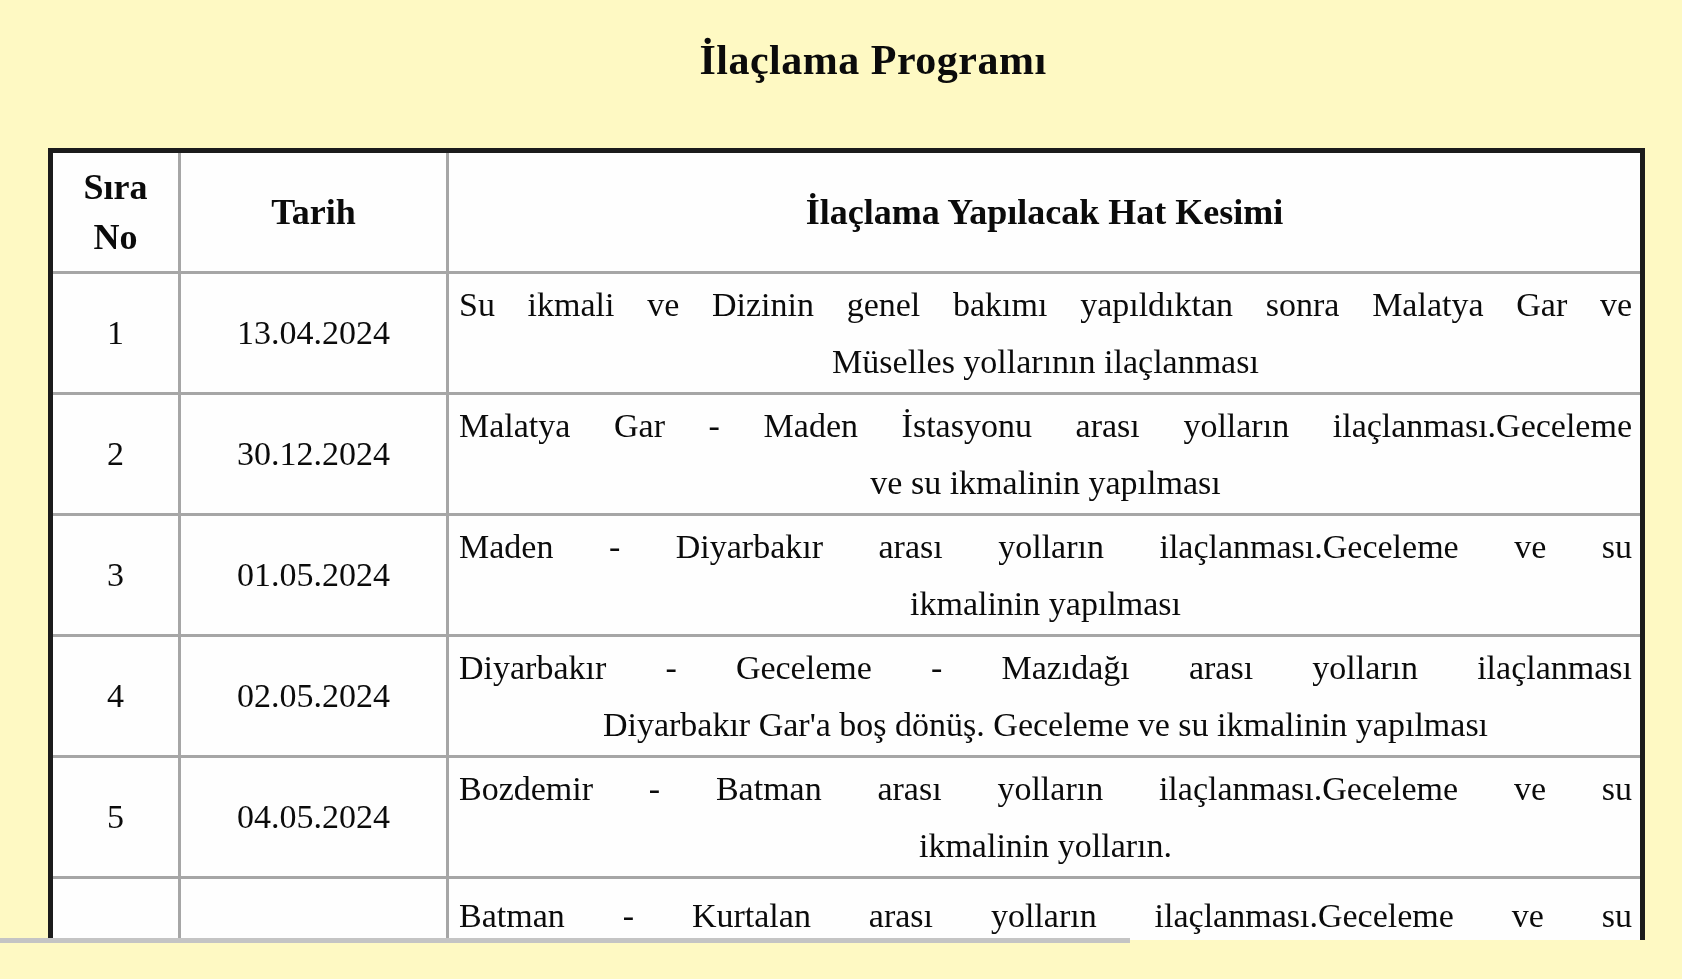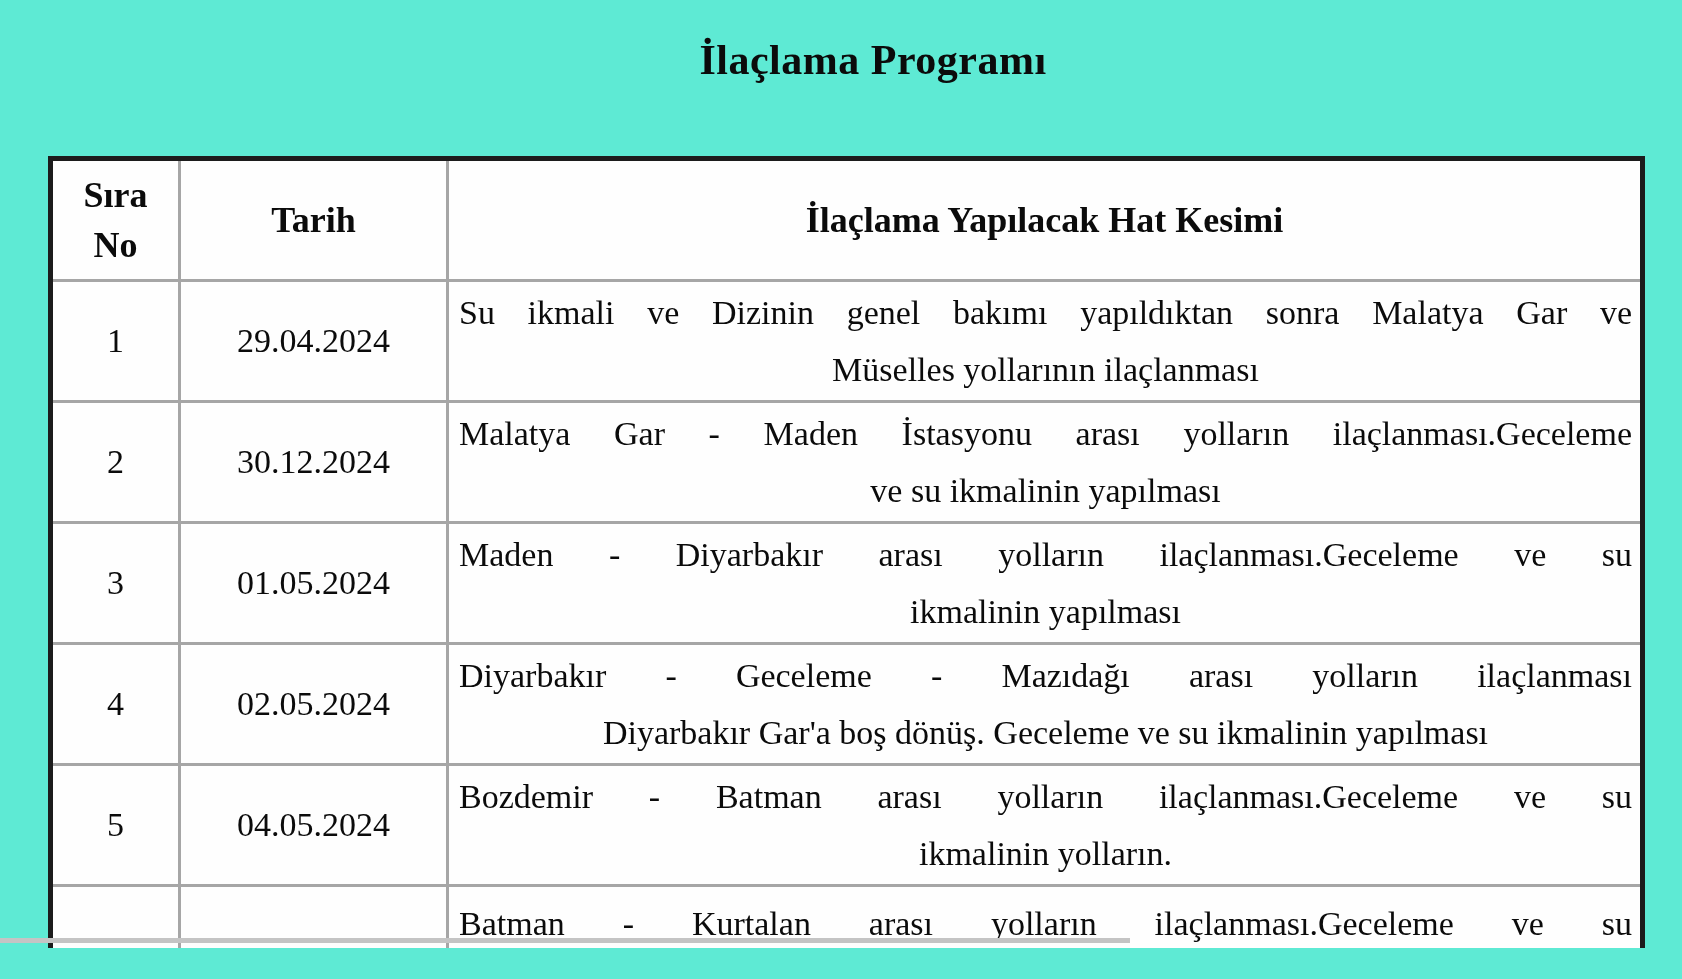--- a/index.html
+++ b/index.html
@@ -6,34 +6,34 @@
   body {
     width: 1682px; height: 979px;
     background: #ffffff;
     font-family: "Liberation Serif", "DejaVu Serif", serif;
     color: #0b0b0b;
     overflow: hidden;
   }
   .page {
     position: relative;
     width: 1682px; height: 979px;
-    background: #5eead4;
+    background: #fef9c3;
     overflow: hidden;
   }
   .title {
     position: absolute;
     top: 36px; left: 48px; width: 1650px;
     text-align: center;
     font-size: 42px;
     font-weight: bold;
     letter-spacing: 0.5px;
   }
   .table-clip {
     position: absolute;
-    left: 48px; top: 156px;
+    left: 48px; top: 148px;
     width: 1602px; height: 792px;
     overflow: hidden;
   }
   table.program {
     border-collapse: collapse;
     table-layout: fixed;
     width: 1592px;
     border: 5px solid #1c1c1c;
     background: #fefefe;
   }
@@ -94,21 +94,21 @@
       <thead>
         <tr>
           <th>Sıra No</th>
           <th>Tarih</th>
           <th>İlaçlama Yapılacak Hat Kesimi</th>
         </tr>
       </thead>
       <tbody id="rows-body">
           <tr>
             <td class="cell-no">1</td>
-            <td class="cell-date">29.04.2024</td>
+            <td class="cell-date">13.04.2024</td>
             <td class="cell-desc">
               <div class="line stretched">Su ikmali ve Dizinin genel bakımı yapıldıktan sonra Malatya Gar ve</div>
               <div class="line">Müselles yollarının ilaçlanması</div>
             </td>
           </tr>
           <tr>
             <td class="cell-no">2</td>
             <td class="cell-date">30.12.2024</td>
             <td class="cell-desc">
               <div class="line stretched">Malatya Gar - Maden İstasyonu arası yolların ilaçlanması.Geceleme</div>

